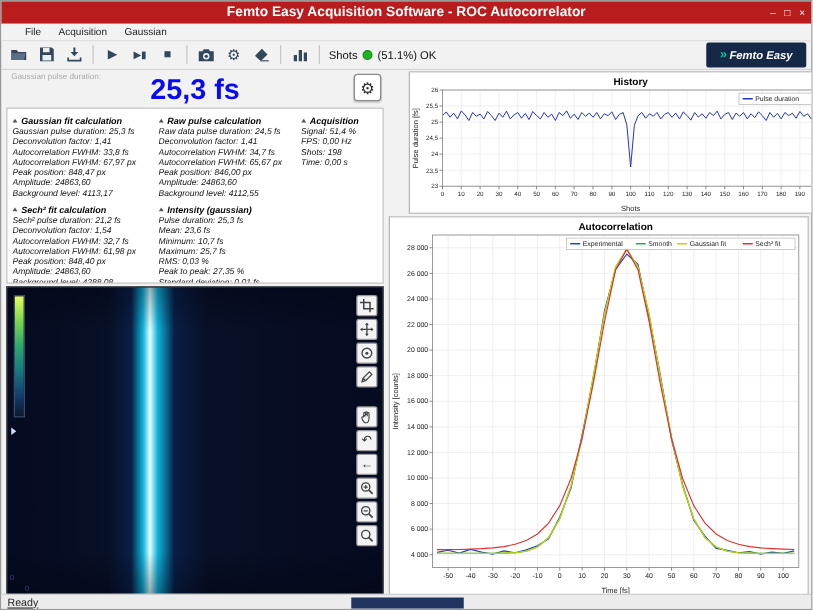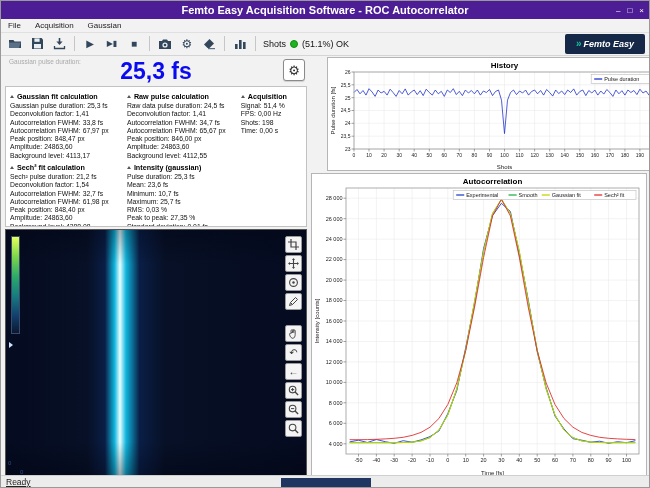--- a/index.html
+++ b/index.html
@@ -1,40 +1,40 @@
 <!DOCTYPE html>
 <html><head>
 <meta charset="utf-8">
 <style>
   html,body{margin:0;padding:0;background:#d9d9d9;font-family:"Liberation Sans",sans-serif;}
   .window{position:relative;width:650px;height:488px;background:#f2f2f2;border:1px solid #999;box-sizing:border-box;overflow:hidden;}
   
-  .titlebar{position:absolute;left:0;top:0;right:0;height:18px;background:#4c1d95;color:#fff;display:flex;align-items:center;justify-content:center;font-size:11px;font-weight:bold;}
+  .titlebar{position:absolute;left:0;top:0;right:0;height:18px;background:#b91c1c;color:#fff;display:flex;align-items:center;justify-content:center;font-size:11px;font-weight:bold;}
   .win-controls{position:absolute;right:5px;top:0;height:18px;display:flex;gap:7px;align-items:center;font-size:8px;font-weight:normal;}
   .win-ctl{cursor:default;}
   
   .menubar{position:absolute;left:0;top:18px;right:0;height:13px;background:#f2f2f2;border-bottom:1px solid #e0e0e0;display:flex;align-items:center;font-size:8px;color:#222;}
-  .menu-items{display:flex;height:100%;}
+  .menu-items{display:flex;height:100%;padding-left:12px;}
   .menu-item{padding:0 7px;display:flex;align-items:center;}
   
   .toolbar{position:absolute;left:0;top:31px;right:0;height:24px;display:flex;align-items:center;gap:2px;padding:0 4px;border-bottom:1px solid #d5d5d5;box-sizing:border-box;}
   .tbtn{width:20px;height:20px;display:flex;align-items:center;justify-content:center;border:1px solid transparent;border-radius:2px;background:transparent;color:#33475c;padding:0;}
   .tbtn .glyph{font-size:10px;line-height:1;color:#33475c;}
   .tsep{width:1px;height:15px;background:#c6c6c6;margin:0 3px;}
   .signal{display:flex;align-items:center;gap:4px;font-size:9px;color:#111;margin-left:2px;}
   .sigdot{width:8px;height:8px;border-radius:50%;background:#1db51d;border:1px solid #128a12;box-sizing:border-box;}
   .logo{margin-left:auto;width:80px;height:20px;background:#152847;border-radius:2px;color:#fff;display:flex;align-items:center;justify-content:center;gap:3px;font-size:9px;font-style:italic;font-weight:bold;}
   .logo-chev{color:#16c0a0;font-style:normal;font-weight:bold;font-size:10px;letter-spacing:-1px;}
   
   .readout{position:absolute;left:4px;top:57px;width:302px;height:26px;text-align:center;}
   .readout-caption{position:absolute;left:4px;top:0;font-size:6.5px;color:#aaa;}
   .readout-value{color:#0a0af0;font-size:23px;font-weight:bold;line-height:26px;}
   .gear-btn{position:absolute;left:282px;top:58px;width:22px;height:22px;background:#fff;border:1px solid #8a8a8a;border-radius:3px;display:flex;align-items:center;justify-content:center;font-size:13px;color:#333;box-shadow:0 1px 1px rgba(0,0,0,.15);padding:0;}
   
-  .info-panel{position:absolute;left:4px;top:85px;width:302px;height:141px;background:#fff;border:1px solid #c2c2c2;box-sizing:border-box;padding:2px 4px;overflow:hidden;}
+  .info-panel{position:absolute;left:4px;top:85px;width:302px;height:141px;background:#fff;border:1px solid #c2c2c2;box-sizing:border-box;padding:2px 4px;overflow:hidden;font-style:italic;}
   .info-grid{display:grid;grid-template-columns:39% 38% 23%;column-gap:3px;}
   .sec-gauss{grid-column:1;grid-row:1;} .sec-raw{grid-column:2;grid-row:1;} .sec-acq{grid-column:3;grid-row:1;}
   .sec-sech{grid-column:1;grid-row:2;} .sec-stats{grid-column:2;grid-row:2;}
   .section-title{font-size:7.2px;font-weight:bold;display:flex;align-items:center;gap:3px;margin:3px 0 1px;white-space:nowrap;color:#000;}
   .caret{width:0;height:0;border-left:2.5px solid transparent;border-right:2.5px solid transparent;border-bottom:3.5px solid #555;}
   .row{font-size:6.8px;color:#111;line-height:1.22;white-space:nowrap;overflow:hidden;}
   .row span + span{margin-left:2px;}
   
   .camera{position:absolute;left:4px;top:228px;width:302px;height:248px;background:#060c22;border:1px solid #555;box-sizing:border-box;overflow:hidden;}
   .beam{position:absolute;left:0;top:0;right:0;bottom:0;

